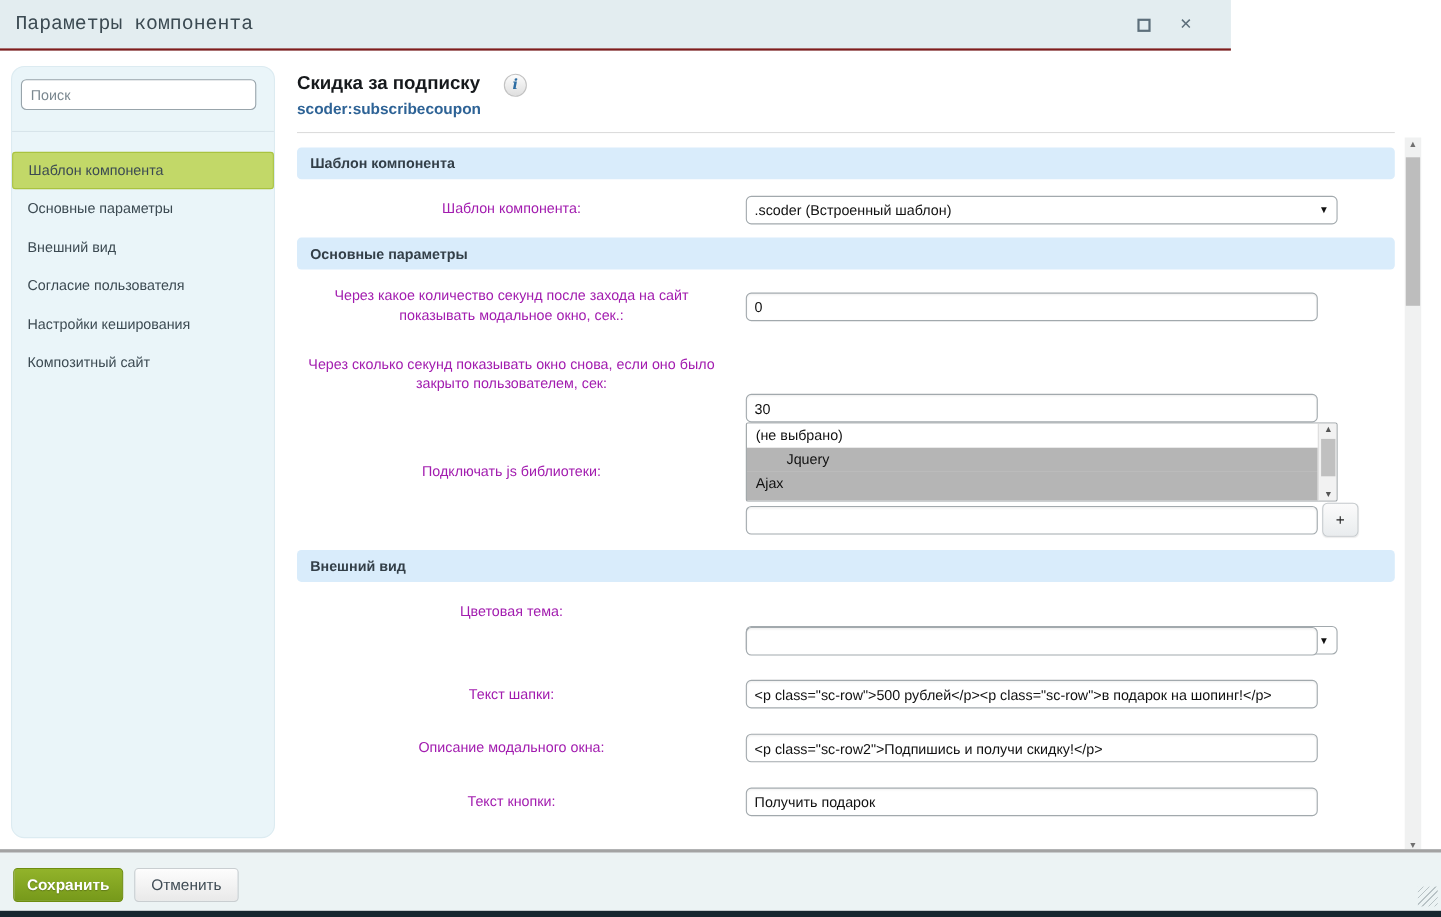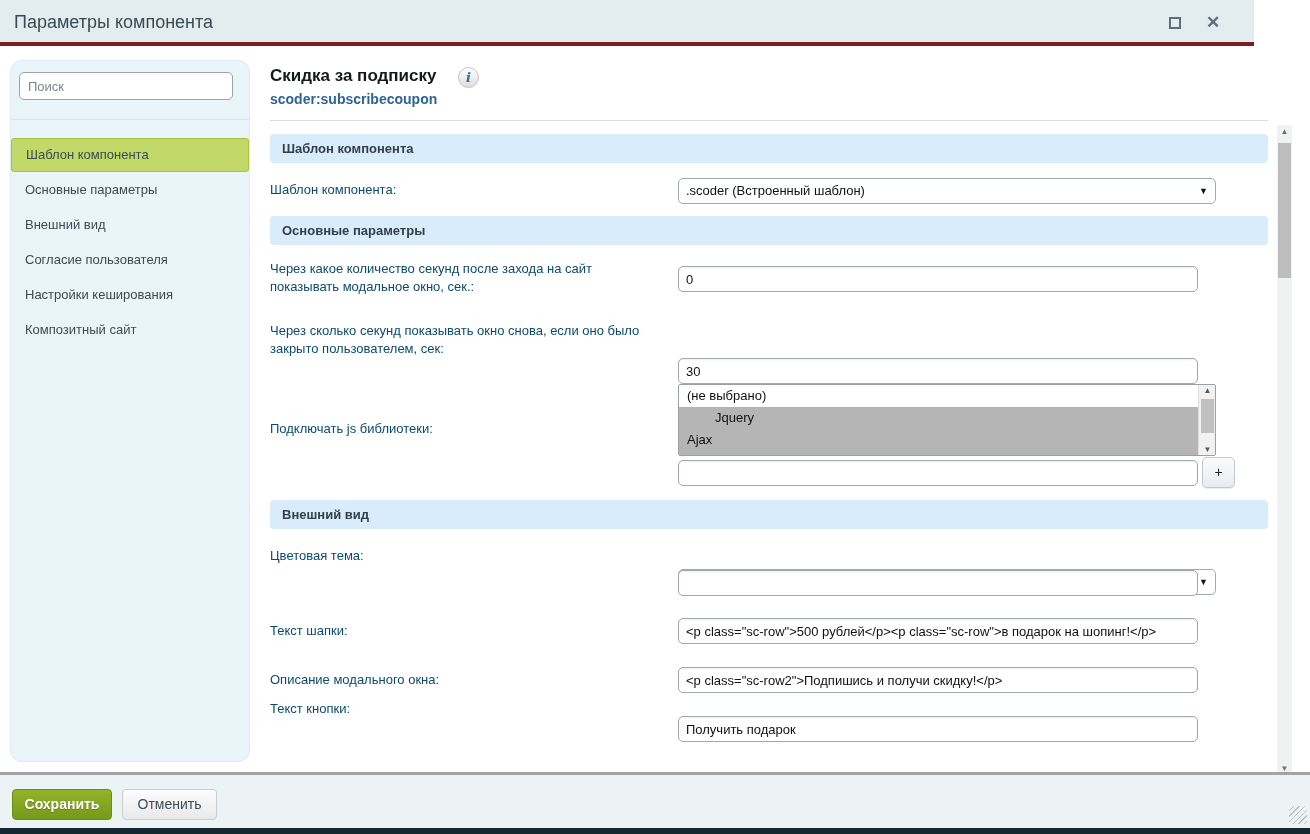--- a/index.html
+++ b/index.html
@@ -1,22 +1,22 @@
 <!DOCTYPE html>
 <html><head>
 <meta charset="utf-8">
 <style>
   * { margin:0; padding:0; box-sizing:border-box; }
   html,body { width:1310px; height:834px; }
   body { font-family:"Liberation Sans", sans-serif; background:#fff; }
   #dialog { position:relative; width:1310px; height:834px; background:#fff; overflow:hidden; }
 
   
-  .titlebar { position:absolute; left:0; top:0; width:1254px; height:46px;
-    background:#e3edf0; border-bottom:4px solid #7f1d1d; }
+  .titlebar { position:absolute; left:0; top:0; width:1119px; height:46px;
+    background:#e3edf0; border-bottom:2px solid #7f1d1d;font-family:Liberation Mono, monospace; }
   .titlebar .title { position:absolute; left:14px; top:0; line-height:44px;
     font-size:18px; color:#3b4a52; }
   .win-btn { position:absolute; top:14px; width:18px; height:18px; cursor:pointer;
     color:#5d6f7b; text-align:center; }
   .btn-max { right:70px; }
   .btn-max .sq { display:block; width:12px; height:12px; margin:3px auto;
     border:2px solid #5d6f7b; }
   .btn-close { right:32px; font-size:17px; font-weight:bold; line-height:18px; }
 
   
@@ -41,22 +41,22 @@
     line-height:19px; font-family:"DejaVu Serif",serif; font-style:italic; font-weight:bold;
     font-size:13px; color:#2d6da3; cursor:pointer; }
   .component-id { position:absolute; left:0; top:31px; font-size:14px; font-weight:bold; color:#2e6396; }
   .head-divider { position:absolute; left:0; top:60px; width:998px; height:1px; background:#dcdcdc; }
 
   .sec-header { position:absolute; left:0; width:998px; height:29px; background:#d9ecfb;
     border-radius:4px; font-size:13px; font-weight:bold; color:#333f48;
     line-height:29px; padding-left:12px; }
   .sec1 { top:74px; } .sec2 { top:156px; } .sec3 { top:440px; }
 
-  .f-label { position:absolute; left:0; width:390px; text-align:left; font-size:13px;
-    line-height:18px; color:#0c4a6e; }
+  .f-label { position:absolute; left:0; width:390px; text-align:center; font-size:13px;
+    line-height:18px; color:#a21caf; }
 
   .ctl { position:absolute; left:408px; font-size:13px; color:#111;
     font-family:"Liberation Sans",sans-serif; }
   .text-input { width:520px; height:26px; border:1px solid #a2a9ad; border-radius:5px;
     padding:0 7px; font-size:13px; color:#111; background:#fff;
     box-shadow:inset 0 1px 2px rgba(0,0,0,.07); font-family:"Liberation Sans",sans-serif; }
   .selectbox { width:538px; height:26px; border:1px solid #a2a9ad; border-radius:5px;
     background:#fff; line-height:24px; padding:0 22px 0 7px; position:relative;
     cursor:pointer; white-space:nowrap; overflow:hidden; }
   .selectbox .arr { position:absolute; right:7px; top:0; line-height:24px; font-size:9px; color:#111; }
@@ -174,21 +174,21 @@
       <span class="arr">▼</span>
     </div>
     <input class="ctl text-input" style="top: 510px;" type="text" value="">
 
     <div class="f-label" style="top:562px;">Текст шапки:</div>
     <input class="ctl text-input" style="top: 558px;" type="text" value="&lt;p class=&quot;sc-row&quot;&gt;500 рублей&lt;/p&gt;&lt;p class=&quot;sc-row&quot;&gt;в подарок на шопинг!&lt;/p&gt;">
 
     <div class="f-label" style="top:611px;">Описание модального окна:</div>
     <input class="ctl text-input" style="top: 607px;" type="text" value="&lt;p class=&quot;sc-row2&quot;&gt;Подпишись и получи скидку!&lt;/p&gt;">
 
-    <div class="f-label" style="top:640px;">Текст кнопки:</div>
+    <div class="f-label" style="top:660px;">Текст кнопки:</div>
     <input class="ctl text-input" style="top: 656px;" type="text" value="Получить подарок">
   </div>
 
   <div class="scrollbar">
     <div class="up">▲</div>
     <div class="sb-thumb"></div>
     <div class="dn">▼</div>
   </div>
 
   <div class="footer">

